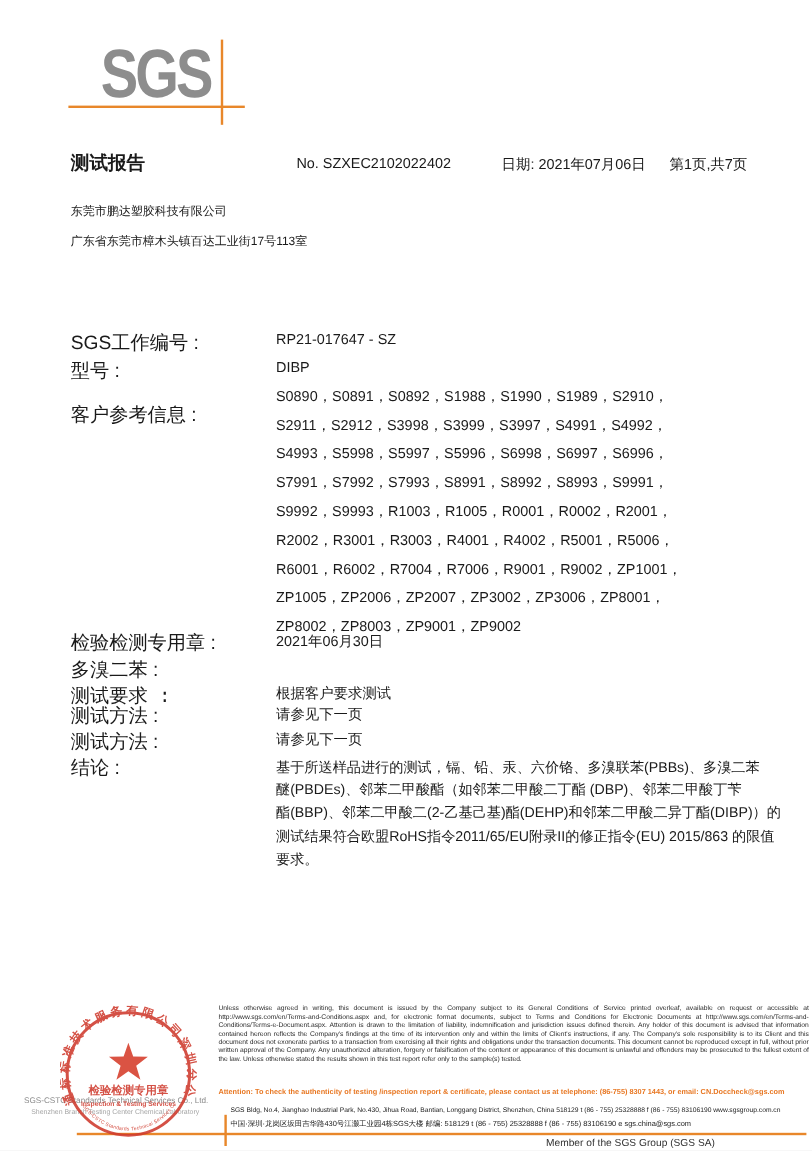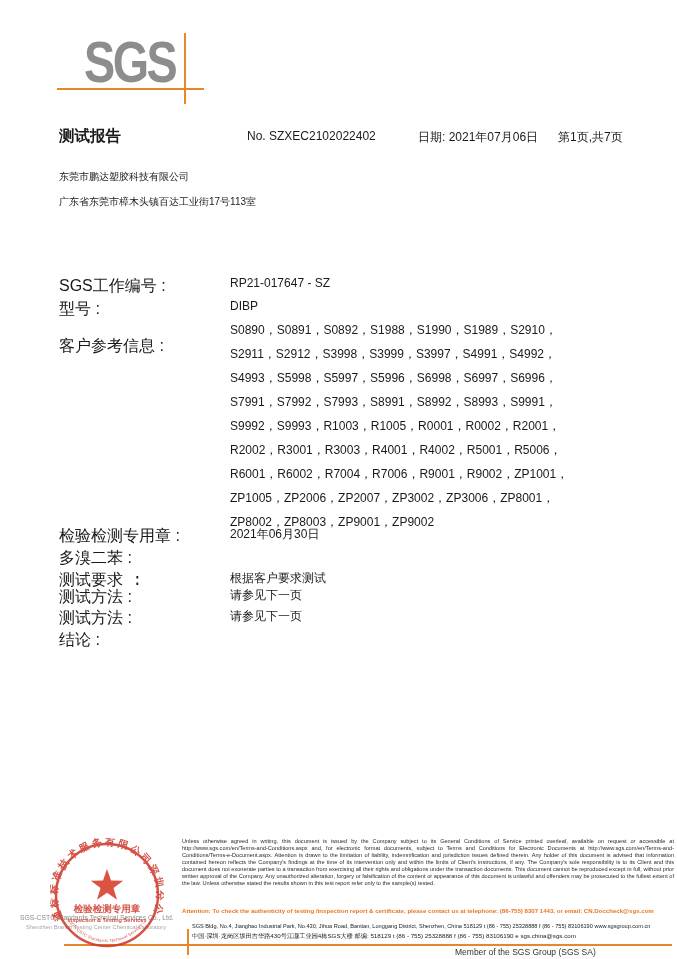--- a/index.html
+++ b/index.html
@@ -102,20 +102,25 @@
   <div class="abs lbl row-req">测试要求 :</div>
   <div class="abs val row-req">根据客户要求测试</div>
 
   <div class="abs lbl row-method">测试方法 :</div>
   <div class="abs val row-method">请参见下一页</div>
 
   <div class="abs lbl row-results">测试方法 :</div>
   <div class="abs val row-results">请参见下一页</div>
 
   <div class="abs lbl row-conclusion">结论 :</div>
+  <div class="abs conclusion-block">基于所送样品进行的测试，镉、铅、汞、六价铬、多溴联苯(PBBs)、多溴二苯
+醚(PBDEs)、邻苯二甲酸酯（如邻苯二甲酸二丁酯 (DBP)、邻苯二甲酸丁苄
+酯(BBP)、邻苯二甲酸二(2-乙基己基)酯(DEHP)和邻苯二甲酸二异丁酯(DIBP)）的
+测试结果符合欧盟RoHS指令2011/65/EU附录II的修正指令(EU) 2015/863 的限值
+要求。</div>
 
   <div class="abs flab1">SGS-CSTC Standards Technical Services Co., Ltd.</div>
   <div class="abs flab2">Shenzhen Branch Testing Center Chemical Laboratory</div>
 
   <div class="abs disclaimer">Unless otherwise agreed in writing, this document is issued by the Company subject to its General Conditions of Service printed overleaf, available on request or accessible at http://www.sgs.com/en/Terms-and-Conditions.aspx and, for electronic format documents, subject to Terms and Conditions for Electronic Documents at http://www.sgs.com/en/Terms-and-Conditions/Terms-e-Document.aspx. Attention is drawn to the limitation of liability, indemnification and jurisdiction issues defined therein. Any holder of this document is advised that information contained hereon reflects the Company's findings at the time of its intervention only and within the limits of Client's instructions, if any. The Company's sole responsibility is to its Client and this document does not exonerate parties to a transaction from exercising all their rights and obligations under the transaction documents. This document cannot be reproduced except in full, without prior written approval of the Company. Any unauthorized alteration, forgery or falsification of the content or appearance of this document is unlawful and offenders may be prosecuted to the fullest extent of the law. Unless otherwise stated the results shown in this test report refer only to the sample(s) tested.</div>
   <div class="abs attention">Attention: To check the authenticity of testing /inspection report &amp; certificate, please contact us at telephone: (86-755) 8307 1443, or email: CN.Doccheck@sgs.com</div>
   <div class="abs addr1">SGS Bldg, No.4, Jianghao Industrial Park, No.430, Jihua Road, Bantian, Longgang District, Shenzhen, China 518129      t (86 - 755) 25328888    f (86 - 755) 83106190      www.sgsgroup.com.cn</div>
   <div class="abs addr2">中国·深圳·龙岗区坂田吉华路430号江灏工业园4栋SGS大楼      邮编: 518129    t (86 - 755) 25328888    f (86 - 755) 83106190    e sgs.china@sgs.com</div>
   <div class="abs rule-h"></div>
   <div class="abs rule-v"></div>

